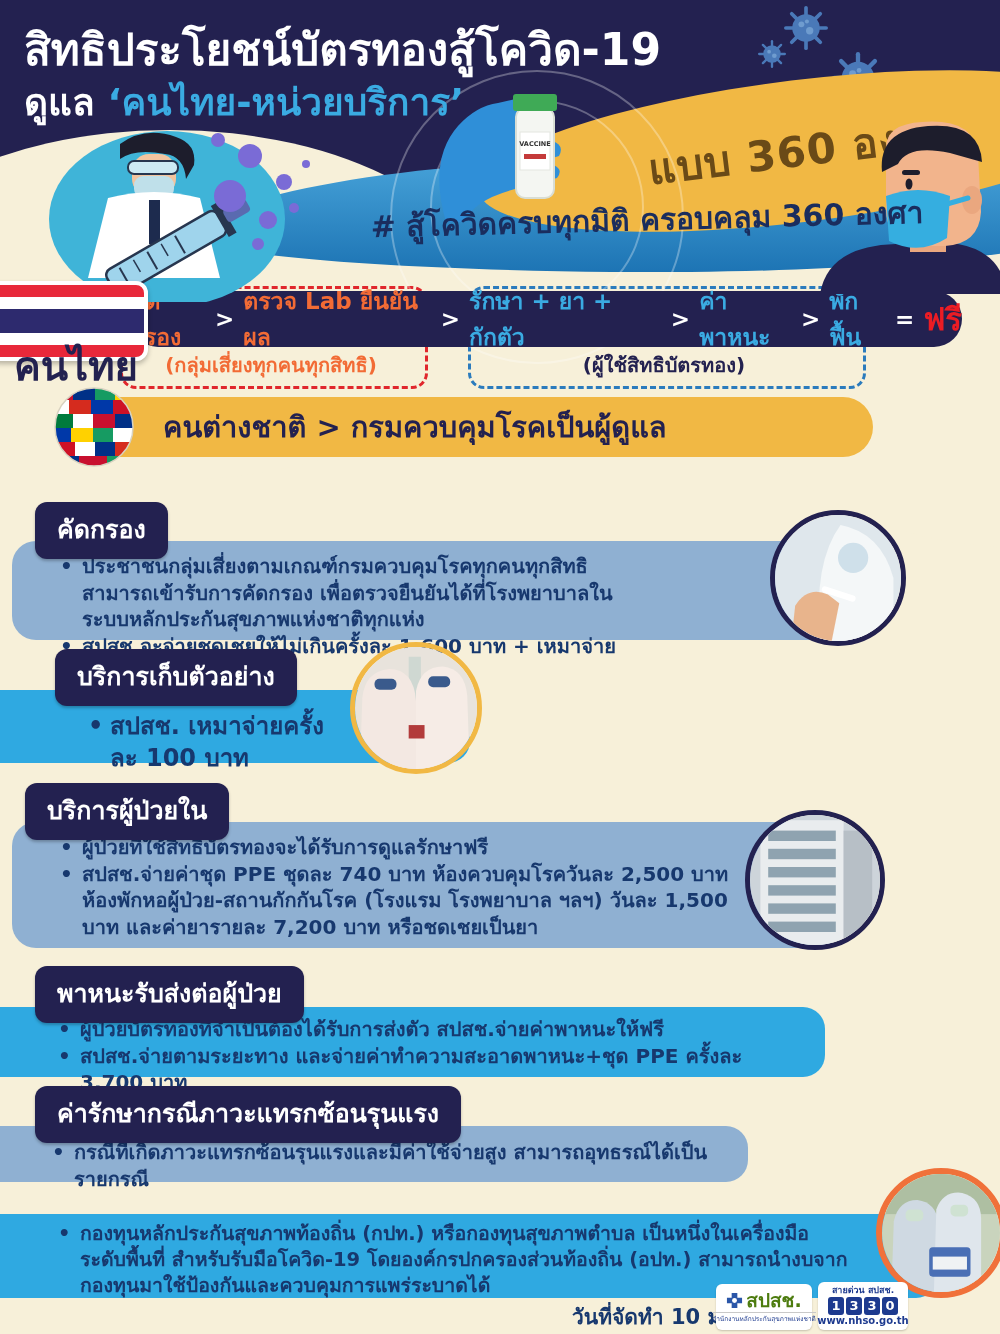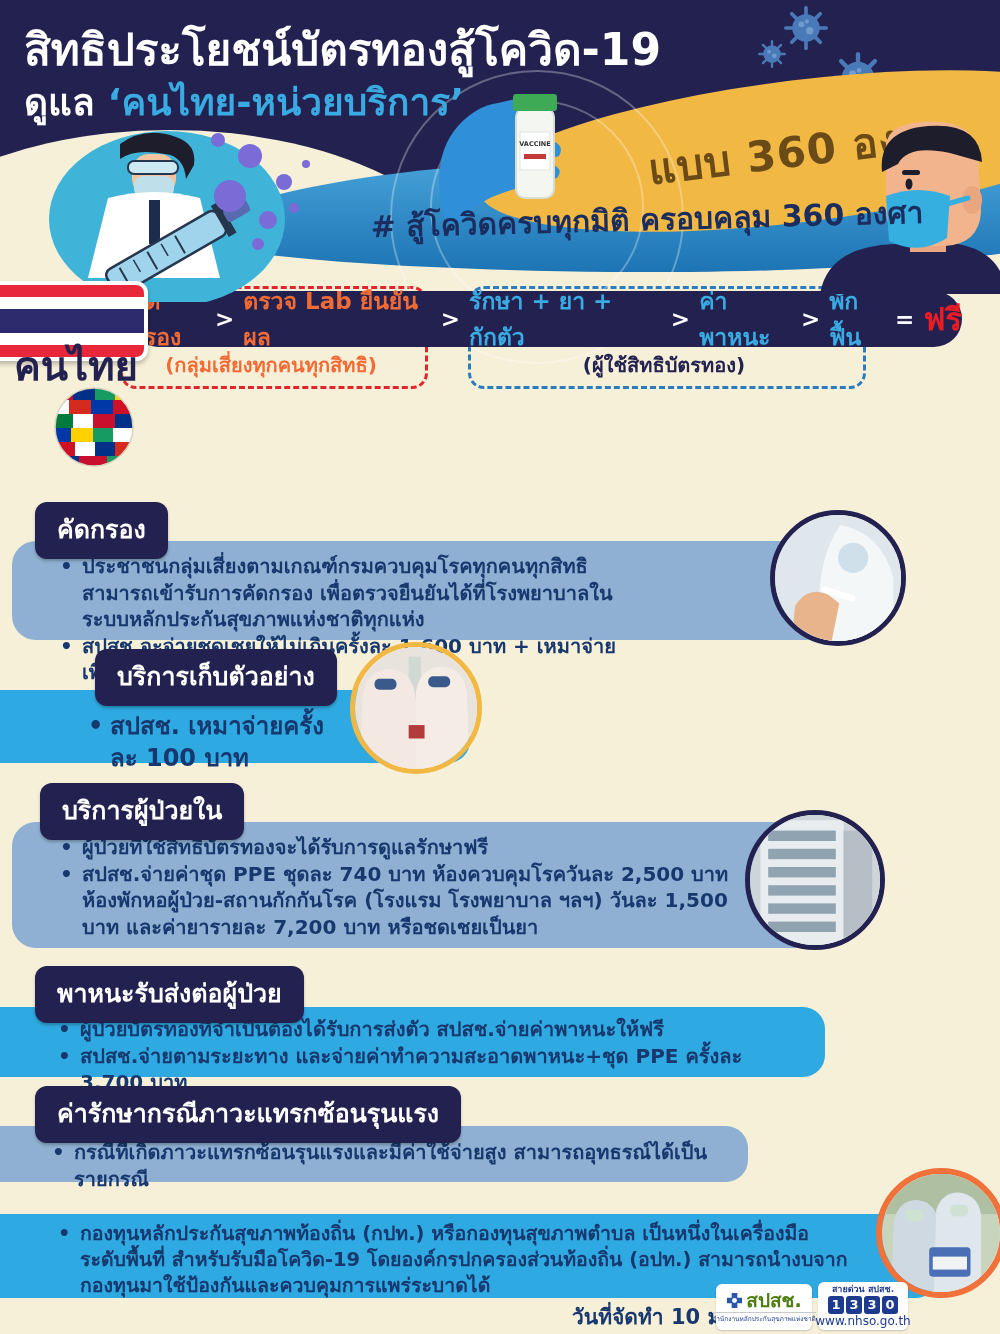--- a/index.html
+++ b/index.html
@@ -53,21 +53,21 @@
   .panel.muted{background:#8fb0d2;}
   .panel.bright{background:#2fa9e1;}
   .bullet{position:relative;padding-left:24px;line-height:1.33;word-break:break-word;}
   .bullet::before{content:"\2022";position:absolute;left:2px;}
   .p1{left:12px;top:541px;width:853px;height:99px;border-radius:24px;padding:12px 225px 10px 46px;}
   .p2{left:0;top:690px;width:470px;height:73px;border-radius:0 22px 22px 0;padding:21px 130px 0 86px;font-size:24px;}
   .p3{left:12px;top:822px;width:828px;height:126px;border-radius:24px;padding:12px 108px 10px 46px;}
   .p4{left:0;top:1007px;width:825px;height:70px;border-radius:0 22px 22px 0;padding:9px 30px 8px 56px;}
   .p5{left:0;top:1126px;width:748px;height:56px;border-radius:0 22px 22px 0;padding:13px 20px 20px 50px;}
   .p6{left:0;top:1214px;width:938px;height:84px;border-radius:0 22px 22px 0;padding:7px 85px 6px 56px;font-size:19.5px;}
-  .h1{left:35px;top:502px;} .h2{left:55px;top:649px;margin-left:40px;} .h3{left:40px;top:783px;}
+  .h1{left:35px;top:502px;} .h2{left:55px;top:649px;} .h3{left:25px;top:783px;}
   .h4{left:35px;top:966px;} .h5{left:35px;top:1086px;} .h6{left:35px;top:1184px;}
   .photo{position:absolute;border-radius:50%;overflow:hidden;z-index:4;}
   .photo svg{display:block;width:100%;height:100%;}
   .ring-navy{border:5px solid #232150;}
   .ring-yellow{border:5px solid #f1b844;}
   .ring-orange{border:6px solid #f0713a;}
   .ph1{left:770px;top:510px;width:126px;height:126px;}
   .ph2{left:350px;top:642px;width:122px;height:122px;}
   .ph3{left:745px;top:810px;width:130px;height:130px;}
   .ph6{left:876px;top:1168px;width:118px;height:118px;}
@@ -77,21 +77,21 @@
         display:flex;flex-direction:column;align-items:center;justify-content:center;box-sizing:border-box;}
   .nhso{left:716px;top:1284px;width:96px;height:46px;padding:2px 4px;}
   .nhso-row{display:flex;align-items:center;gap:3px;}
   .nhso-name{font-size:19px;font-weight:bold;color:#4d7c0f;line-height:1;}
   .nhso-sub{font-size:6.5px;color:#1d3a8f;margin-top:2px;border-top:1px solid #c9c9c9;padding-top:1px;white-space:nowrap;}
   .hotline{left:818px;top:1282px;width:90px;height:48px;padding:2px;}
   .hot-label{font-size:9px;font-weight:bold;color:#1d3a8f;line-height:1.1;}
   .digits{display:flex;gap:2px;margin:1px 0;}
   .digit{width:16px;height:18px;background:#1d3a8f;color:#fff;font-size:13px;font-weight:bold;border-radius:3px;
         display:flex;align-items:center;justify-content:center;}
-  .hot-url{font-size:12px;font-weight:normal;color:#1d3a8f;line-height:1;}
+  .hot-url{font-size:10px;font-weight:bold;color:#1d3a8f;line-height:1;}
 </style>
 </head>
 <body>
 
 <div class="stage">
 
   <div class="hdr-navy"></div>
   <div class="blob blob-left"></div>
   <div class="blob blob-right"></div>
 
@@ -233,20 +233,23 @@
     <span class="fl white">&gt;</span>
     <span class="fl blue">ค่าพาหนะ</span>
     <span class="fl white">&gt;</span>
     <span class="fl blue">พักฟื้น</span>
     <span class="fl white">=</span>
     <span class="fl red">ฟรี</span>
   </div>
   <div class="note note-risk">(กลุ่มเสี่ยงทุกคนทุกสิทธิ)</div>
   <div class="note note-gold">(ผู้ใช้สิทธิบัตรทอง)</div>
 
+  <div class="foreign-banner">
+    <span>คนต่างชาติ &gt; กรมควบคุมโรคเป็นผู้ดูแล</span>
+  </div>
   <svg class="globe" width="82" height="82" viewBox="0 0 82 82">
     <clipPath id="gclip">
         <circle cx="41" cy="41" r="39"></circle>
       </clipPath>
     <g clip-path="url(#gclip)">
       <rect width="82" height="82" fill="#ffffff"></rect>
       <rect x="0" y="0" width="20" height="14" fill="#c8102e"></rect>
         <rect x="20" y="0" width="22" height="14" fill="#003087"></rect>
         <rect x="42" y="0" width="20" height="14" fill="#169b62"></rect>
         <rect x="62" y="0" width="20" height="14" fill="#ffd100"></rect>

